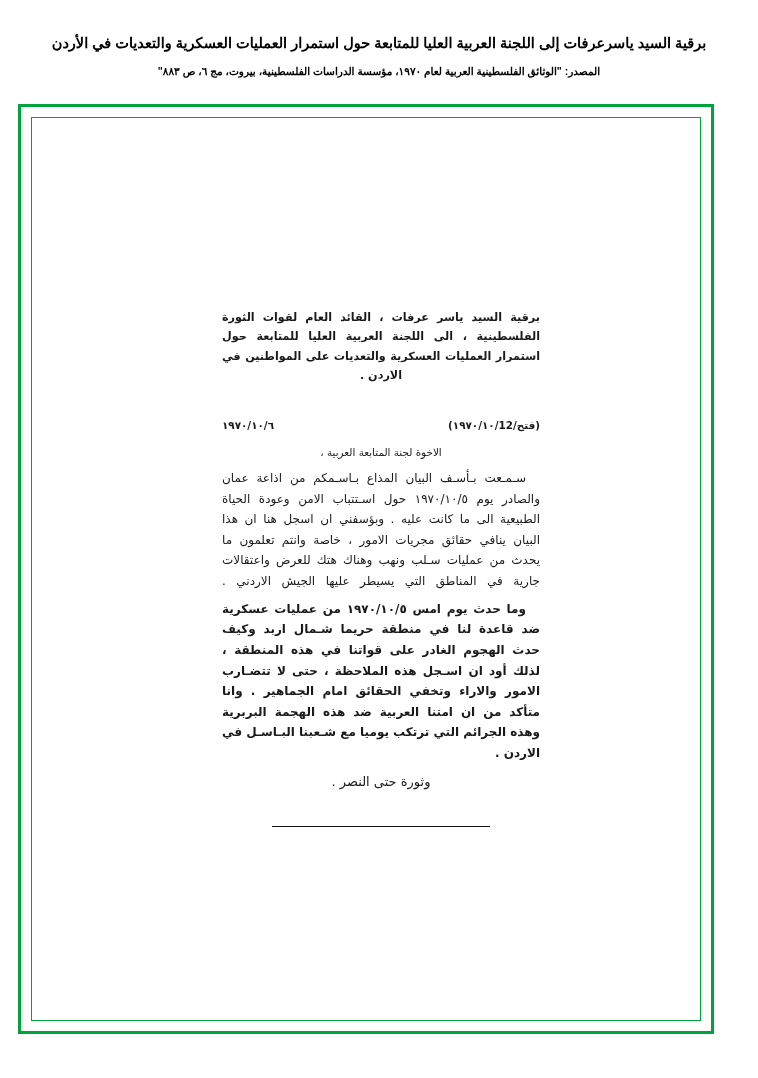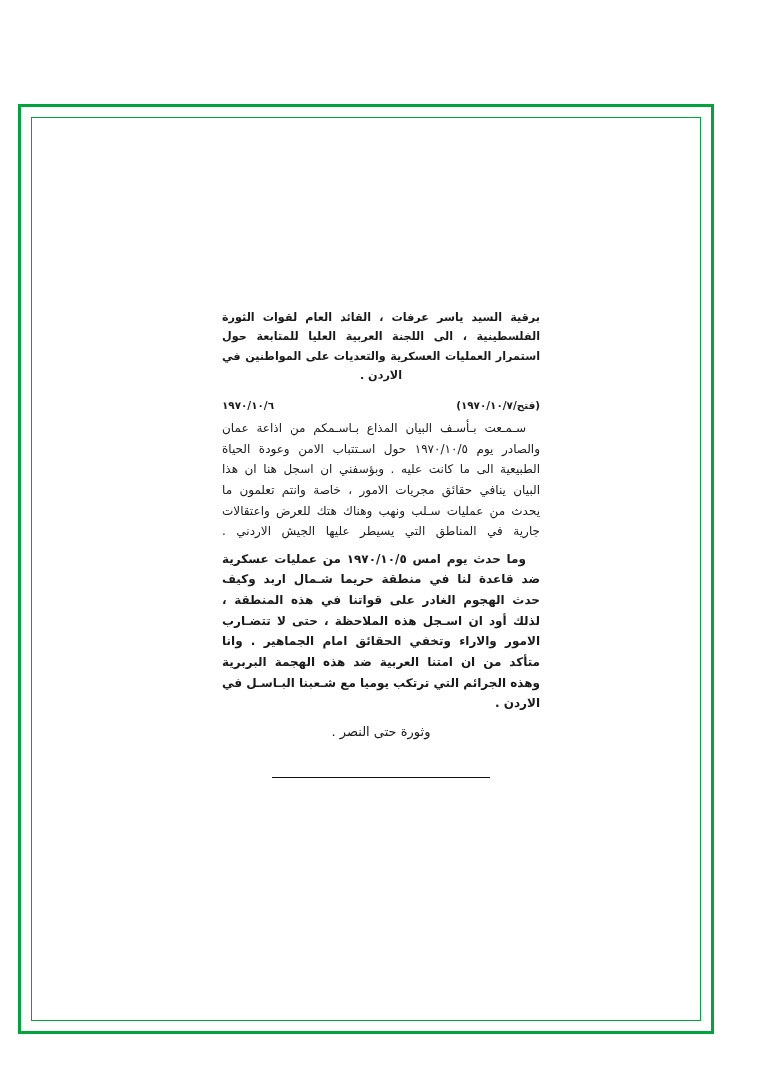--- a/index.html
+++ b/index.html
@@ -91,20 +91,21 @@
     display: flex;
     flex-direction: row-reverse;
     justify-content: space-between;
     align-items: baseline;
     font-size: 10.4px;
     font-weight: bold;
     letter-spacing: 0.2px;
   }
   .date-row .greg {
     padding-right: 64px;
+    margin-top: 20px;
   }
   .date-row .fateh {
     padding-left: 6px;
   }
 
   .scan .salutation {
     margin-top: 13px;
     font-size: 10.4px;
     line-height: 1.62;
     text-align: center;
@@ -138,33 +139,38 @@
     width: 218px;
     height: 0;
     border-top: 1.4px solid #111111;
   }
 </style>
 </head>
 <body>
 
 <div class="page">
 
+  <div class="doc-header">
+    <div class="title">برقية السيد ياسرعرفات إلى اللجنة العربية العليا للمتابعة حول استمرار العمليات العسكرية والتعديات في الأردن</div>
+    <div class="source">المصدر: "الوثائق الفلسطينية العربية لعام ١٩٧٠، مؤسسة الدراسات الفلسطينية، بيروت، مج ٦، ص ٨٨٣"</div>
+  </div>
 
   <div class="frame-outer">
     <div class="frame-inner">
 
       <div class="scan">
 
         <div class="headline">برقية السيد ياسر عرفات ، القائد العام لقوات الثورة الفلسطينية ، الى اللجنة العربية العليا للمتابعة حول استمرار العمليات العسكرية والتعديات على المواطنين في الاردن .</div>
 
         <div class="date-row">
           <span class="greg">١٩٧٠/١٠/٦</span>
-          <span class="fateh">(فتح/١٩٧٠/١٠/٧)</span>
+          <span class="fateh">(فتح/١٩٧٠/١٠/12)</span>
         </div>
 
+        <div class="salutation">الاخوة لجنة المتابعة العربية ،</div>
 
         <p class="body">سـمـعت بـأسـف البيان المذاع بـاسـمكم من اذاعة عمان والصادر يوم ١٩٧٠/١٠/٥ حول اسـتتباب الامن وعودة الحياة الطبيعية الى ما كانت عليه . وبؤسفني ان اسجل هنا ان هذا البيان ينافي حقائق مجريات الامور ، خاصة وانتم تعلمون ما يحدث من عمليات سـلب ونهب وهناك هتك للعرض واعتقالات جارية في المناطق التي يسيطر عليها الجيش الاردني .</p>
         <p class="body last-center">وما حدث يوم امس ١٩٧٠/١٠/٥ من عمليات عسكرية ضد قاعدة لنا في منطقة حريما شـمال اربد وكيف حدث الهجوم الغادر على قواتنا في هذه المنطقة ، لذلك أود ان اسـجل هذه الملاحظة ، حتى لا تتضـارب الامور والاراء وتخفي الحقائق امام الجماهير . وانا متأكد من ان امتنا العربية ضد هذه الهجمة البربرية وهذه الجرائم التي ترتكب يوميا مع شـعبنا البـاسـل في الاردن .</p>
 
         <p class="closing">وثورة حتى النصر .</p>
 
         <div class="signature-rule"></div>
 
       </div>
 

